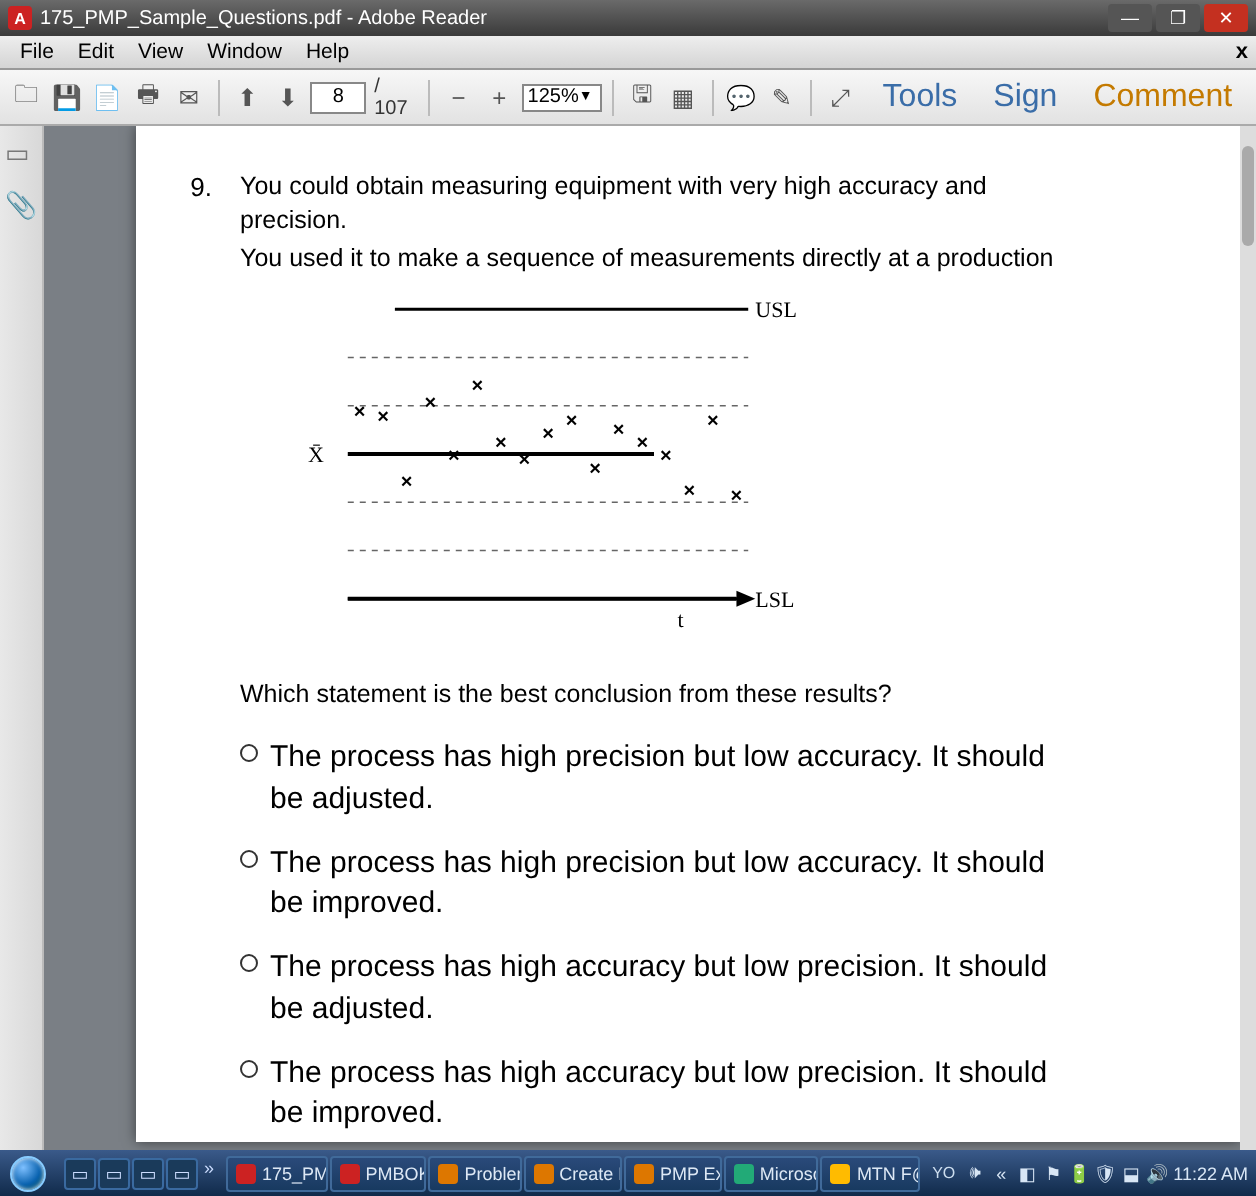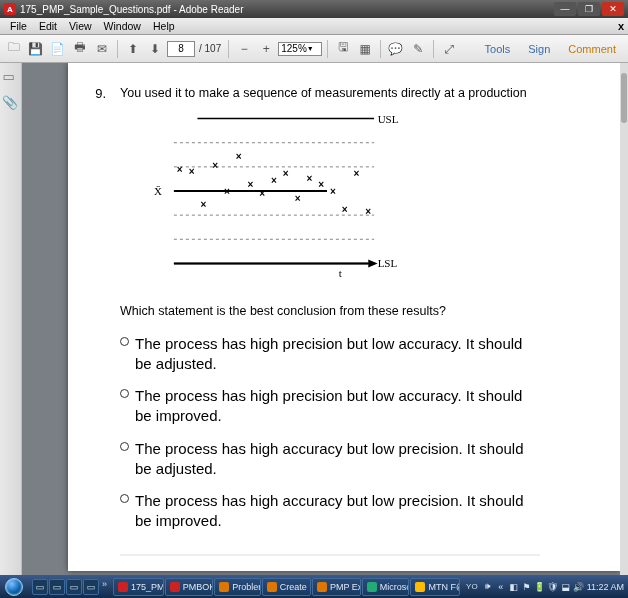--- a/index.html
+++ b/index.html
@@ -20,21 +20,21 @@
 
   
   .toolbar { height: 28px; background: linear-gradient(#f7f7f7,#e2e2e2); border-bottom: 1px solid #aaa; display: flex; align-items: center; padding: 0 4px; gap: 2px; }
   .tbtn { width: 20px; height: 20px; border: 1px solid transparent; border-radius: 2px; display: flex; align-items: center; justify-content: center; cursor: pointer; font-size: 12px; color:#555;}
   .tsep { width: 1px; height: 18px; background: #bbb; margin: 0 3px; }
   .page-input { width: 28px; height: 16px; font-size: 10px; text-align: center; border: 1px solid #888; }
   .page-total { font-size: 10px; color:#333; padding: 0 2px; }
   .zoom-sel { height: 14px; font-size: 10px; border:1px solid #888; width:44px; padding-left:2px; background:#fff; display:flex; align-items:center; justify-content:flex-start;}
   .zoom-sel .caret{font-size:7px;padding-right:2px;}
   .toolbar .spacer { flex: 1; }
-  .tool-link { font-size: 11px; color: #3a6da8; padding: 2px 8px; cursor: pointer; }
+  .tool-link { font-size: 16px; color: #3a6da8; padding: 2px 8px; cursor: pointer; }
   .tool-link.comment{ color:#c47a00;}
 
   
   .sidestrip { position: absolute; left: 0; top: 63px; bottom: 23px; width: 22px; background: linear-gradient(90deg,#e8e8e8,#d8d8d8); border-right: 1px solid #bbb; display: flex; flex-direction: column; align-items: center; padding-top: 6px; gap: 10px; }
   .sidestrip .sbtn { width: 16px; height: 16px; cursor: pointer; color:#777; font-size:13px;}
 
   
   .docarea { position: absolute; left: 22px; right: 0; top: 63px; bottom: 23px; background: #7a7f85; overflow: hidden; }
   .page { position: absolute; left: 46px; right: 8px; top: 0; bottom: 4px; background: #fff; box-shadow: 0 0 6px rgba(0,0,0,.5); padding: 22px 18px 10px 18px; display: flex; }
   .scrollbar-v { position:absolute; right:0; top:0; bottom:0; width:8px; background:#ddd;}
@@ -125,20 +125,21 @@
   <div class="sbtn">▭</div>
   <div class="sbtn">📎</div>
 </div>
 
 <div class="docarea">
   <div class="page">
     <div class="q">
       <div class="qnum">9.</div>
       <div class="qbody">
         <div class="qtext">
+          <p>You could obtain measuring equipment with very high accuracy and precision.</p>
           <p>You used it to make a sequence of measurements directly at a production</p>
         </div>
 
         <div class="chart-wrap">
           <svg id="ctrl-chart" width="260" height="180" viewBox="0 0 260 180">
               <line x1="47.44444444444444" y1="10.583333333333314" x2="224.11111111111111" y2="10.583333333333314" stroke="#000" stroke-width="1.5" stroke-dasharray="none"></line>
               <line x1="23.88888888888889" y1="34.7222222222222" x2="224.11111111111111" y2="34.7222222222222" stroke="#666" stroke-width="0.8" stroke-dasharray="3,3"></line>
               <line x1="23.88888888888889" y1="58.861111111111086" x2="224.11111111111111" y2="58.861111111111086" stroke="#666" stroke-width="0.8" stroke-dasharray="3,3"></line>
               <line x1="23.88888888888889" y1="82.99999999999999" x2="177" y2="82.99999999999999" stroke="#000" stroke-width="2" stroke-dasharray="none"></line>
               <line x1="23.88888888888889" y1="107.13888888888889" x2="224.11111111111111" y2="107.13888888888889" stroke="#666" stroke-width="0.8" stroke-dasharray="3,3"></line>

